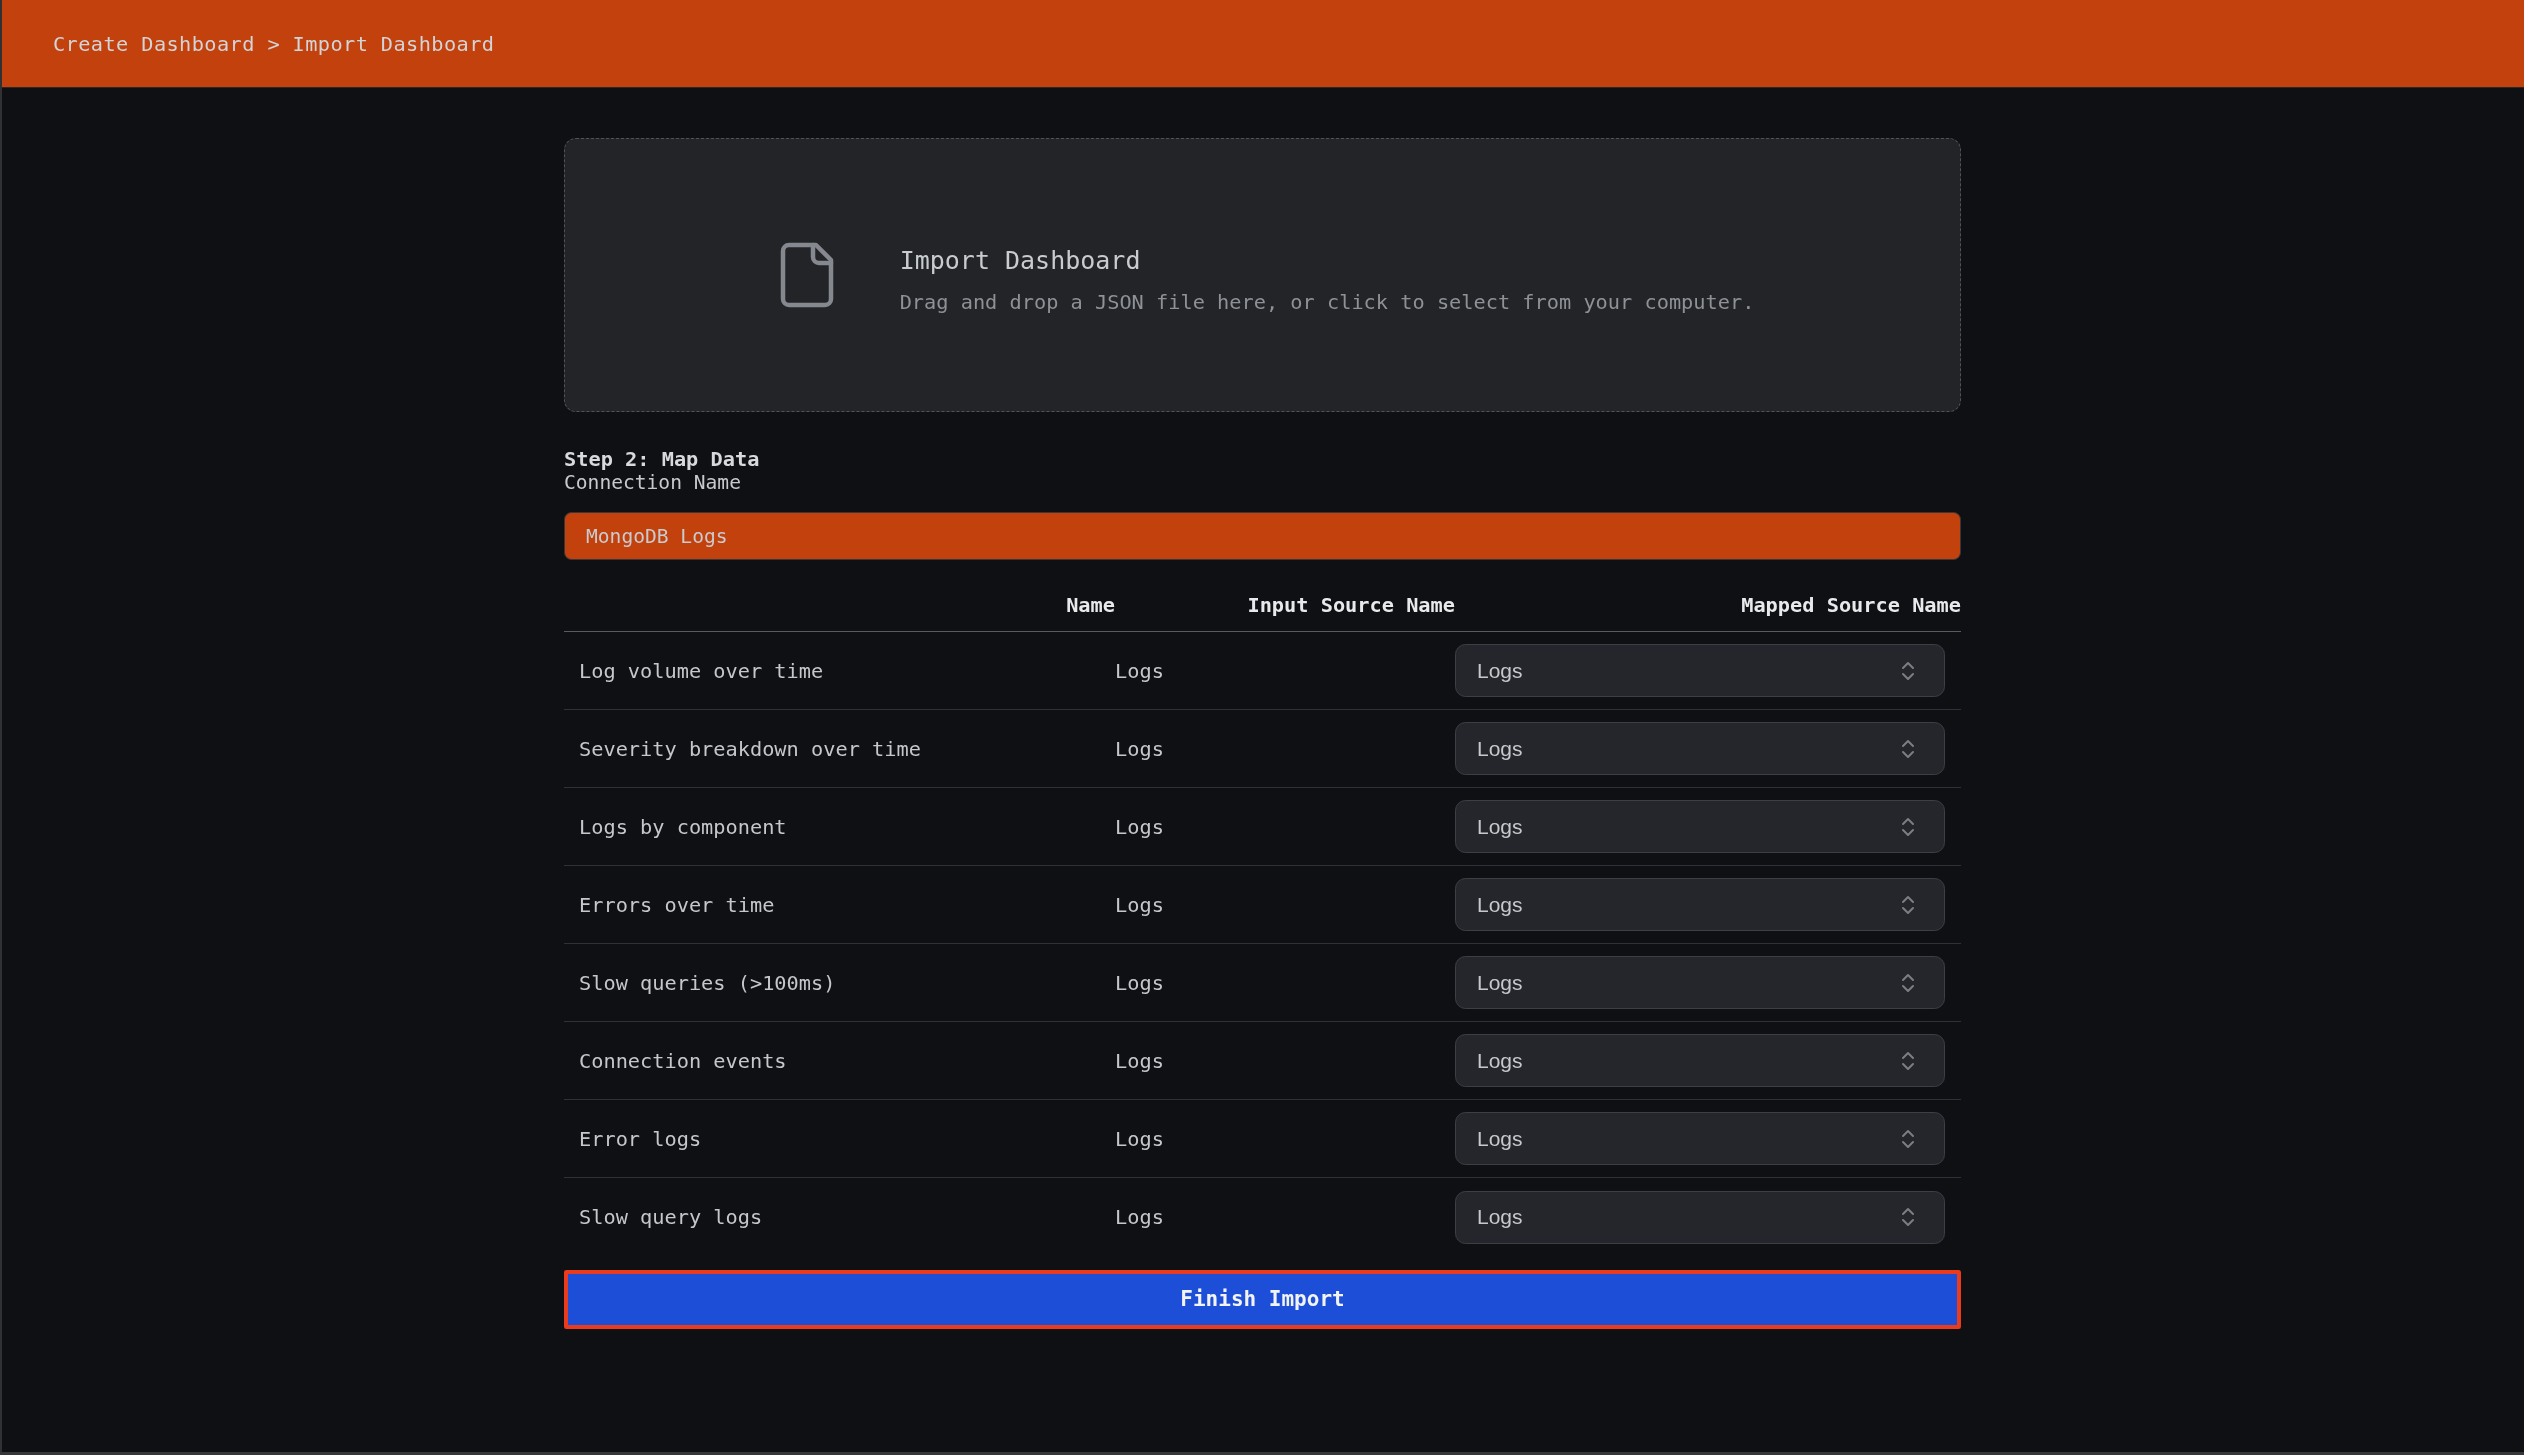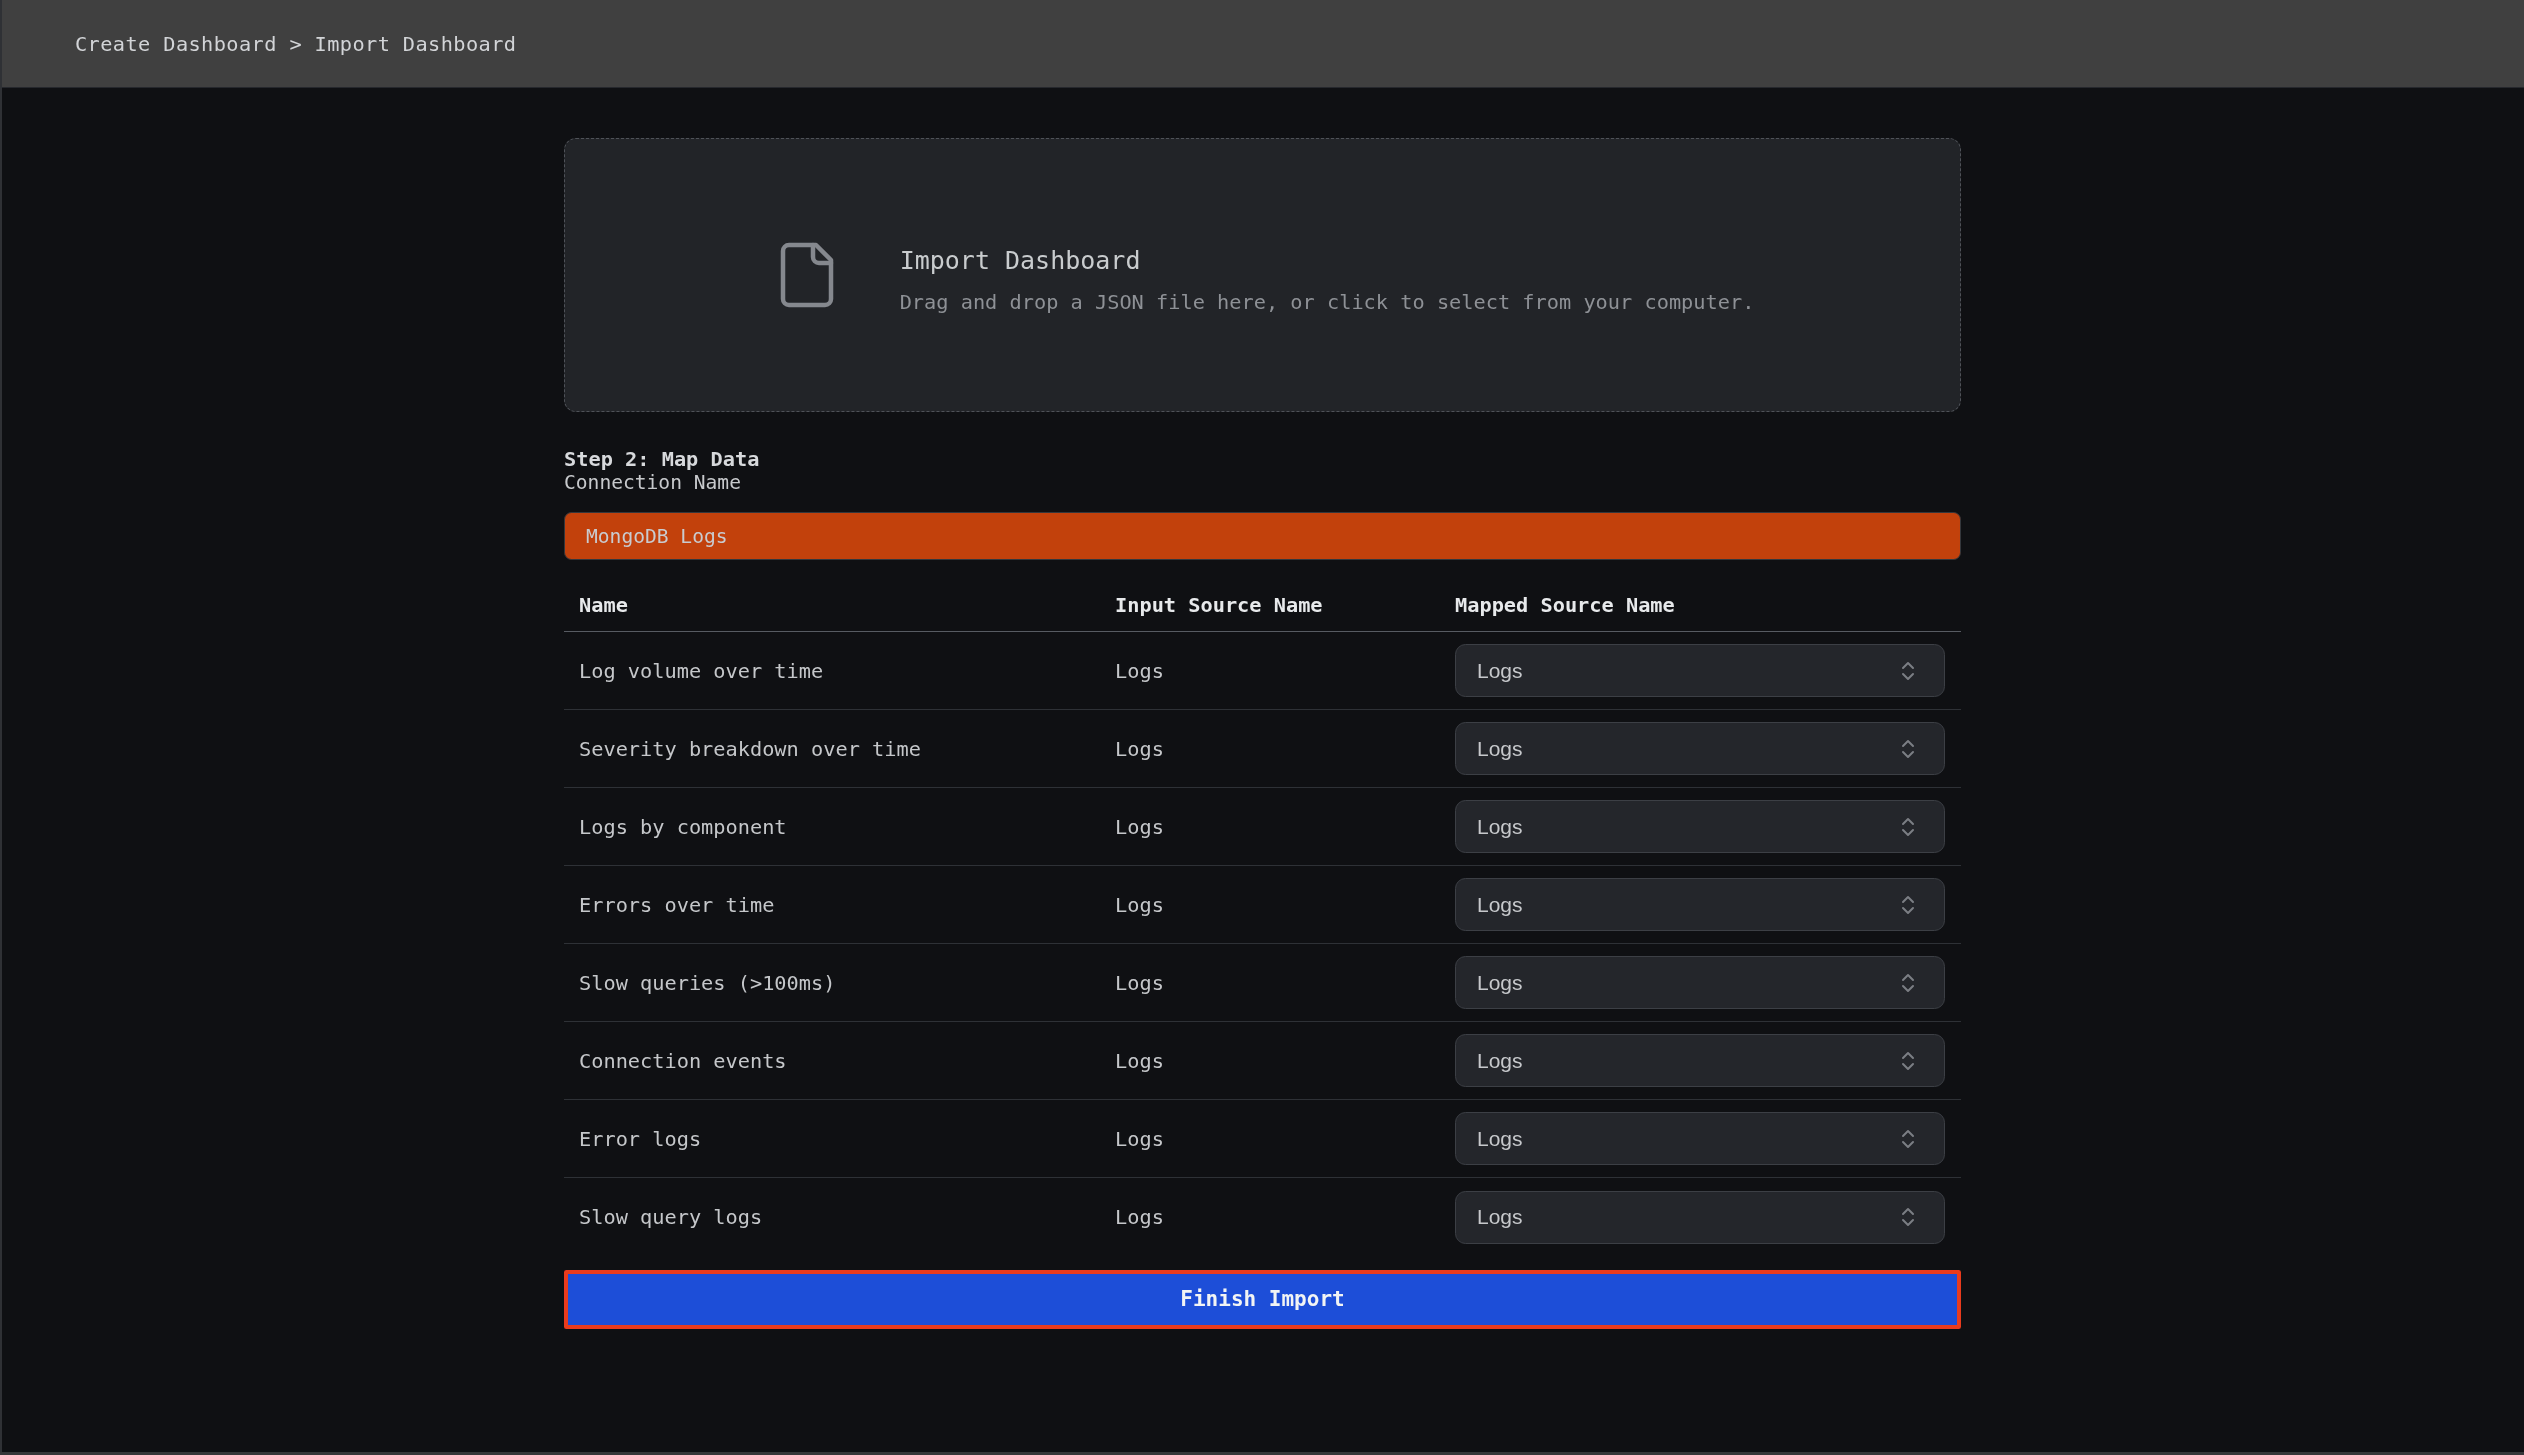--- a/index.html
+++ b/index.html
@@ -10,24 +10,24 @@
     color: #c5c7ca;
     position: relative;
     overflow: hidden;
   }
   .window-left-edge {
     position: absolute; left: 0; top: 0; bottom: 0; width: 2.3px;
     background: #2f3135;
   }
   .topbar {
     height: 88px;
-    background: #404040;
+    background: #c2410c;
     border-bottom: 1.5px solid #26282d;
     display: flex; align-items: center;
-    padding-left: 75px;
+    padding-left: 53px;
   }
   .breadcrumb {
     font-size: 20.3px; font-weight: 500; color: #d2d4d7; letter-spacing: 0.4px;
     cursor: pointer;
   }
   .container {
     width: 1397px;
     margin: 0 auto;
   }
   .dropzone {
@@ -64,21 +64,21 @@
     padding: 0 21px;
     outline: none;
     display: block;
   }
   .map-table { width: 100%; }
   .thead {
     display: grid;
     grid-template-columns: 551px 340px 1fr;
     padding: 33px 0 13.6px 0;
   }
-  .th { font-size: 20.3px; font-weight: bold; color: #e7e9eb; }
+  .th { font-size: 20.3px; font-weight: bold; color: #e7e9eb; text-align: right; }
   .th:first-child { padding-left: 15px; }
   .thead-rule { height: 1.5px; background: #575b62; }
   .trow {
     display: grid;
     grid-template-columns: 551px 340px 1fr;
     align-items: center;
     height: 78px;
     border-bottom: 1.5px solid #2e3136;
   }
   .trow:last-child { border-bottom: none; }

